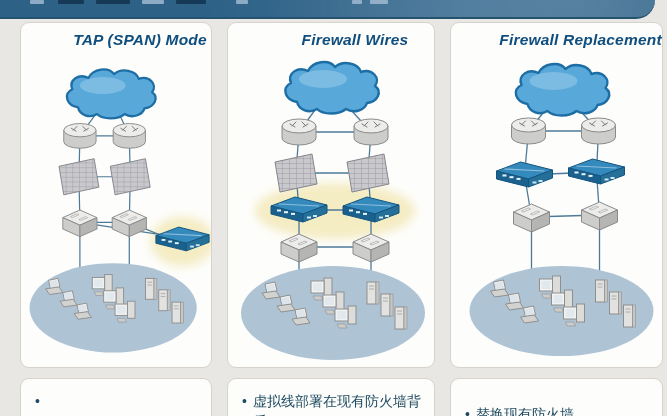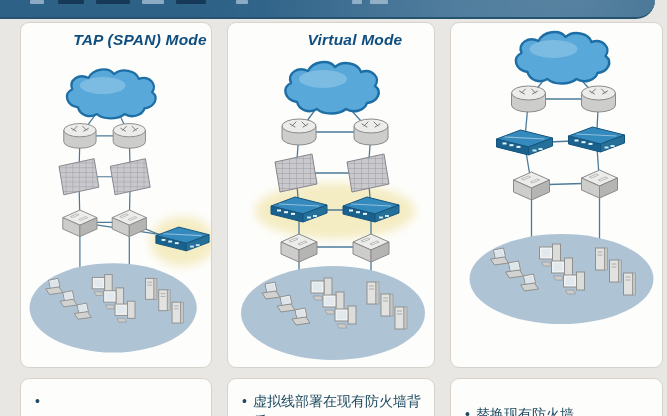--- a/index.html
+++ b/index.html
@@ -190,21 +190,21 @@
               <rect x="-22" y="-0.5" width="4" height="2" fill="#e8f4fb"></rect>
               <rect x="-15" y="1.2" width="4" height="2" fill="#e8f4fb"></rect>
               <rect x="-8" y="2.9" width="4" height="2" fill="#e8f4fb"></rect>
               <rect x="8" y="6.5" width="4" height="2" fill="#cfe6f4"></rect>
               <rect x="14" y="5" width="4" height="2" fill="#cfe6f4"></rect>
             </g>
           </svg>
         </div>
     </div>
     <div class="card">
-      <div class="col-title">Virtual Mode</div>
+      <div class="col-title">Firewall Wires</div>
       <div class="diagram">
           <svg viewBox="0 0 200 310">
             <defs>
               <pattern id="grid1" width="7" height="5" patternUnits="userSpaceOnUse">
                 <rect width="7" height="5" fill="#c9c9cd"></rect>
                 <path d="M0,0 H7 M0,0 V5" stroke="#9b9ba1" stroke-width="1"></path>
               </pattern>
               <filter id="soft1" x="-50%" y="-50%" width="200%" height="200%">
                 <feGaussianBlur stdDeviation="5"></feGaussianBlur>
               </filter>
@@ -330,20 +330,21 @@
               <polygon points="-18,-5 0,-13 18,-5 0,3" fill="#ececea" stroke="#8a8a8a"></polygon>
               <polygon points="-18,-5 0,3 0,15 -18,7" fill="#cdcdcb" stroke="#8a8a8a"></polygon>
               <polygon points="0,3 18,-5 18,7 0,15" fill="#b5b5b3" stroke="#8a8a8a"></polygon>
               <polygon points="-10,-6 -3,-9 -1,-8 -8,-5" fill="#f5f5f3" stroke="#979797" stroke-width="0.6"></polygon>
               <polygon points="-1,-3 6,-6 8,-5 1,-2" fill="#f5f5f3" stroke="#979797" stroke-width="0.6"></polygon>
             </g>
           </svg>
         </div>
     </div>
     <div class="card">
+      <div class="col-title">Firewall Replacement</div>
       <div class="diagram">
           <svg viewBox="0 0 200 310">
             <defs>
               <pattern id="grid2" width="7" height="5" patternUnits="userSpaceOnUse">
                 <rect width="7" height="5" fill="#c9c9cd"></rect>
                 <path d="M0,0 H7 M0,0 V5" stroke="#9b9ba1" stroke-width="1"></path>
               </pattern>
               <filter id="soft2" x="-50%" y="-50%" width="200%" height="200%">
                 <feGaussianBlur stdDeviation="5"></feGaussianBlur>
               </filter>

